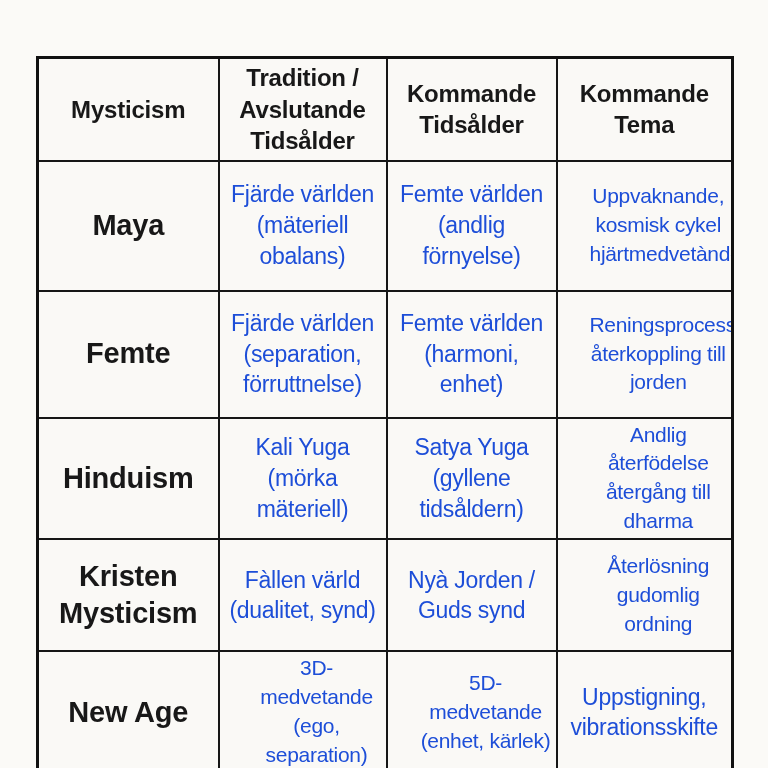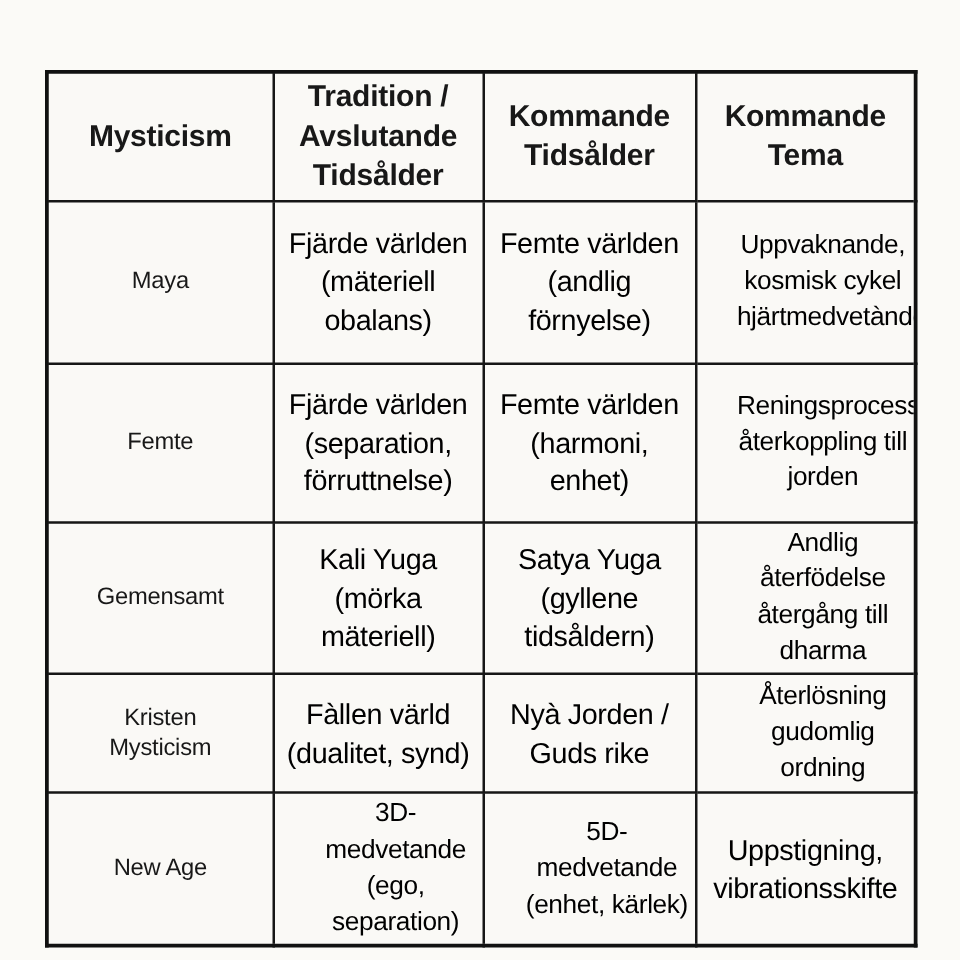--- a/index.html
+++ b/index.html
@@ -36,42 +36,42 @@
   table.traditions {
     border: 3px solid #111;
   }
   th.colhead {
     font-size: 24px;
     font-weight: bold;
     line-height: 1.30;
     letter-spacing: -0.2px;
   }
   td.tradition {
-    font-size: 19px;
-    font-weight: normal;
+    font-size: 29px;
+    font-weight: bold;
     line-height: 1.28;
     letter-spacing: -0.2px;
   }
   td.body {
     font-size: 23px;
     font-weight: 400;
     line-height: 1.34;
     letter-spacing: -0.3px;
-    color: #000000;
+    color: #1d4ed8;
   }
   td.body.sm {
     font-size: 21px;
     line-height: 1.38;
     padding-left: 32px;
   }
   tr.r-head   { height: 103px; }
   tr.r-maya   { height: 130px; }
   tr.r-hopi   { height: 127px; }
   tr.r-hindu  { height: 118px; }
-  tr.r-kristen{ height: 95px;  }
+  tr.r-kristen{ height: 112px;  }
   tr.r-newage { height: 88px;  }
 </style>
 </head>
 <body>
 
 <div class="page">
   <table class="traditions">
     <colgroup>
       <col style="width:181px">
       <col style="width:168px">
@@ -110,39 +110,39 @@
 förruttnelse)</td>
         <td class="body">Femte världen
 (harmoni,
 enhet)</td>
         <td class="body sm">Reningsprocess
 återkoppling till
 jorden</td>
       </tr>
 
       <tr class="r-hindu">
-        <td class="tradition">Gemensamt</td>
+        <td class="tradition">Hinduism</td>
         <td class="body">Kali Yuga
 (mörka
 mäteriell)</td>
         <td class="body">Satya Yuga
 (gyllene
 tidsåldern)</td>
         <td class="body sm">Andlig återfödelse
 återgång till
 dharma</td>
       </tr>
 
       <tr class="r-kristen">
         <td class="tradition">Kristen
 Mysticism</td>
         <td class="body">Fàllen värld
 (dualitet, synd)</td>
         <td class="body">Nyà Jorden /
-Guds rike</td>
+Guds synd</td>
         <td class="body sm">Återlösning
 gudomlig ordning</td>
       </tr>
 
       <tr class="r-newage">
         <td class="tradition">New Age</td>
         <td class="body sm">3D-medvetande
 (ego, separation)</td>
         <td class="body sm">5D-medvetande
 (enhet, kärlek)</td>

